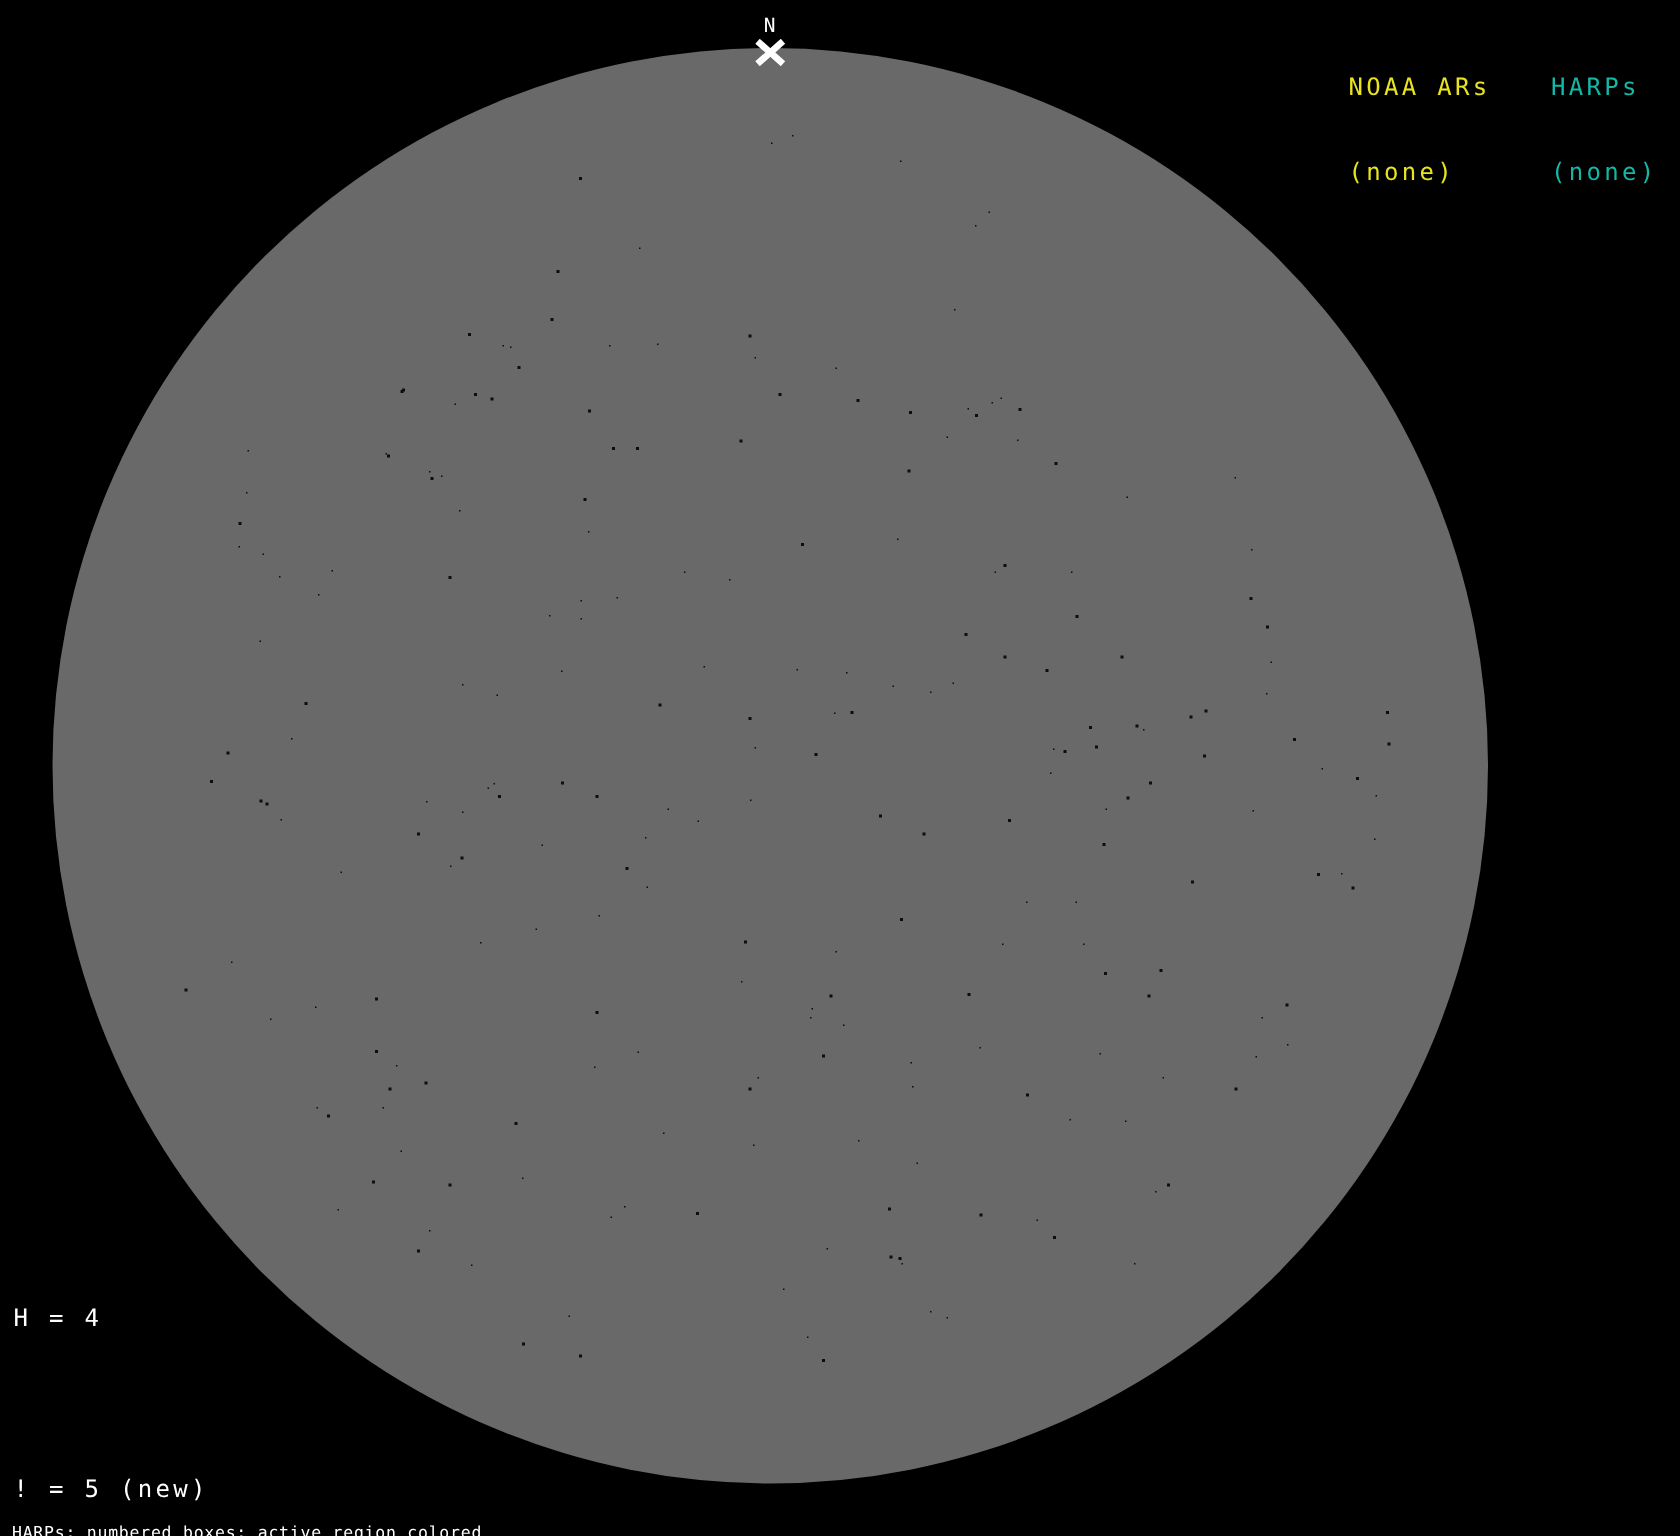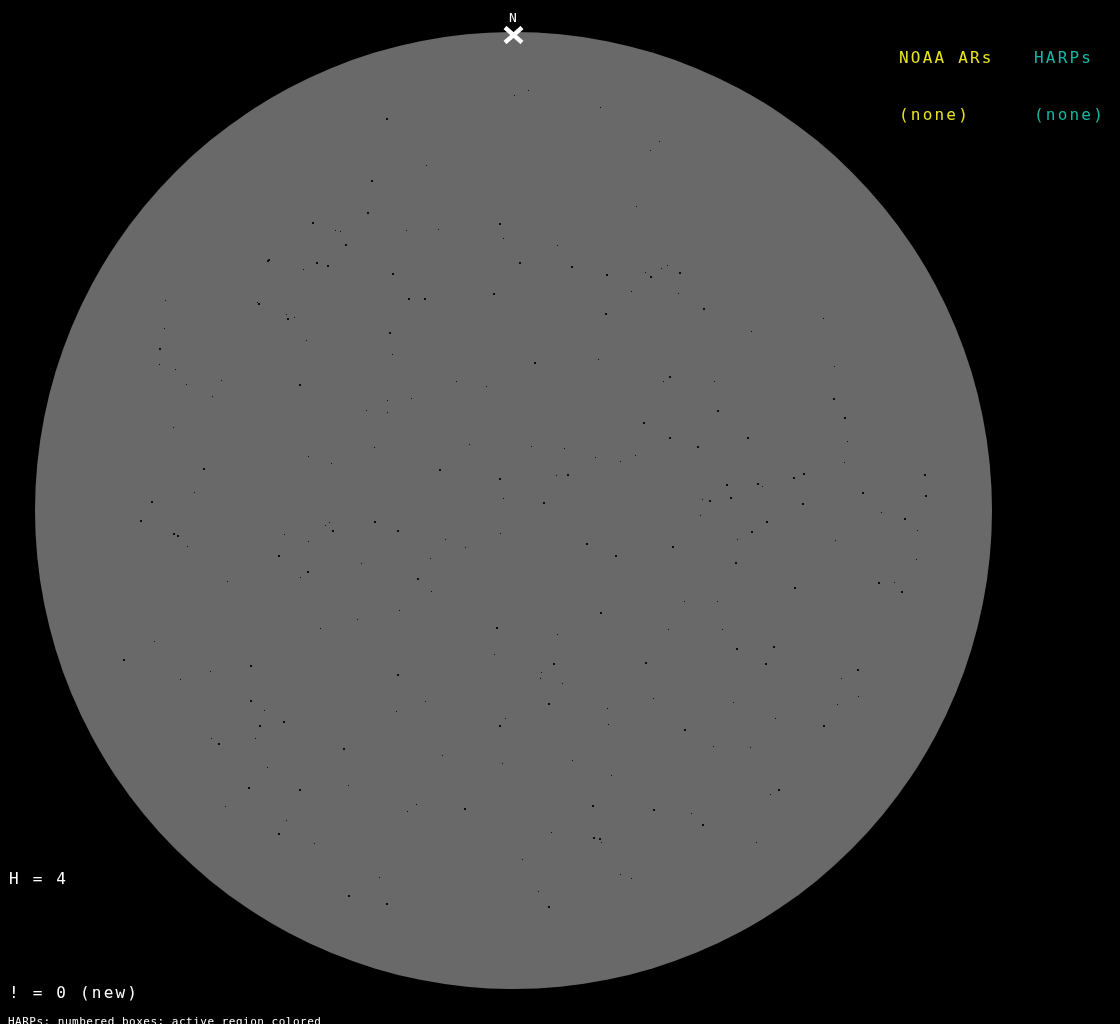--- a/index.html
+++ b/index.html
@@ -352,21 +352,21 @@
 
   <div id="north-label">N</div>
   <svg id="north-cross" width="21" height="18" viewBox="0 0 21 18">
     <line x1="2" y1="1.5" x2="19" y2="16.5" stroke="#ffffff" stroke-width="4.4"></line>
     <line x1="19" y1="1.5" x2="2" y2="16.5" stroke="#ffffff" stroke-width="4.4"></line>
   </svg>
 
   <div id="counter-legend" class="big-mono">
     <div class="line">H = 4</div>
     <div class="line"></div>
-    <div class="line">! = 0 (new)</div>
+    <div class="line">! = 5 (new)</div>
     
     
     
     
     
   </div>
 
   <div id="footer-caption" class="small-mono">
     <div>HARPs: numbered boxes; active region colored</div>
     

